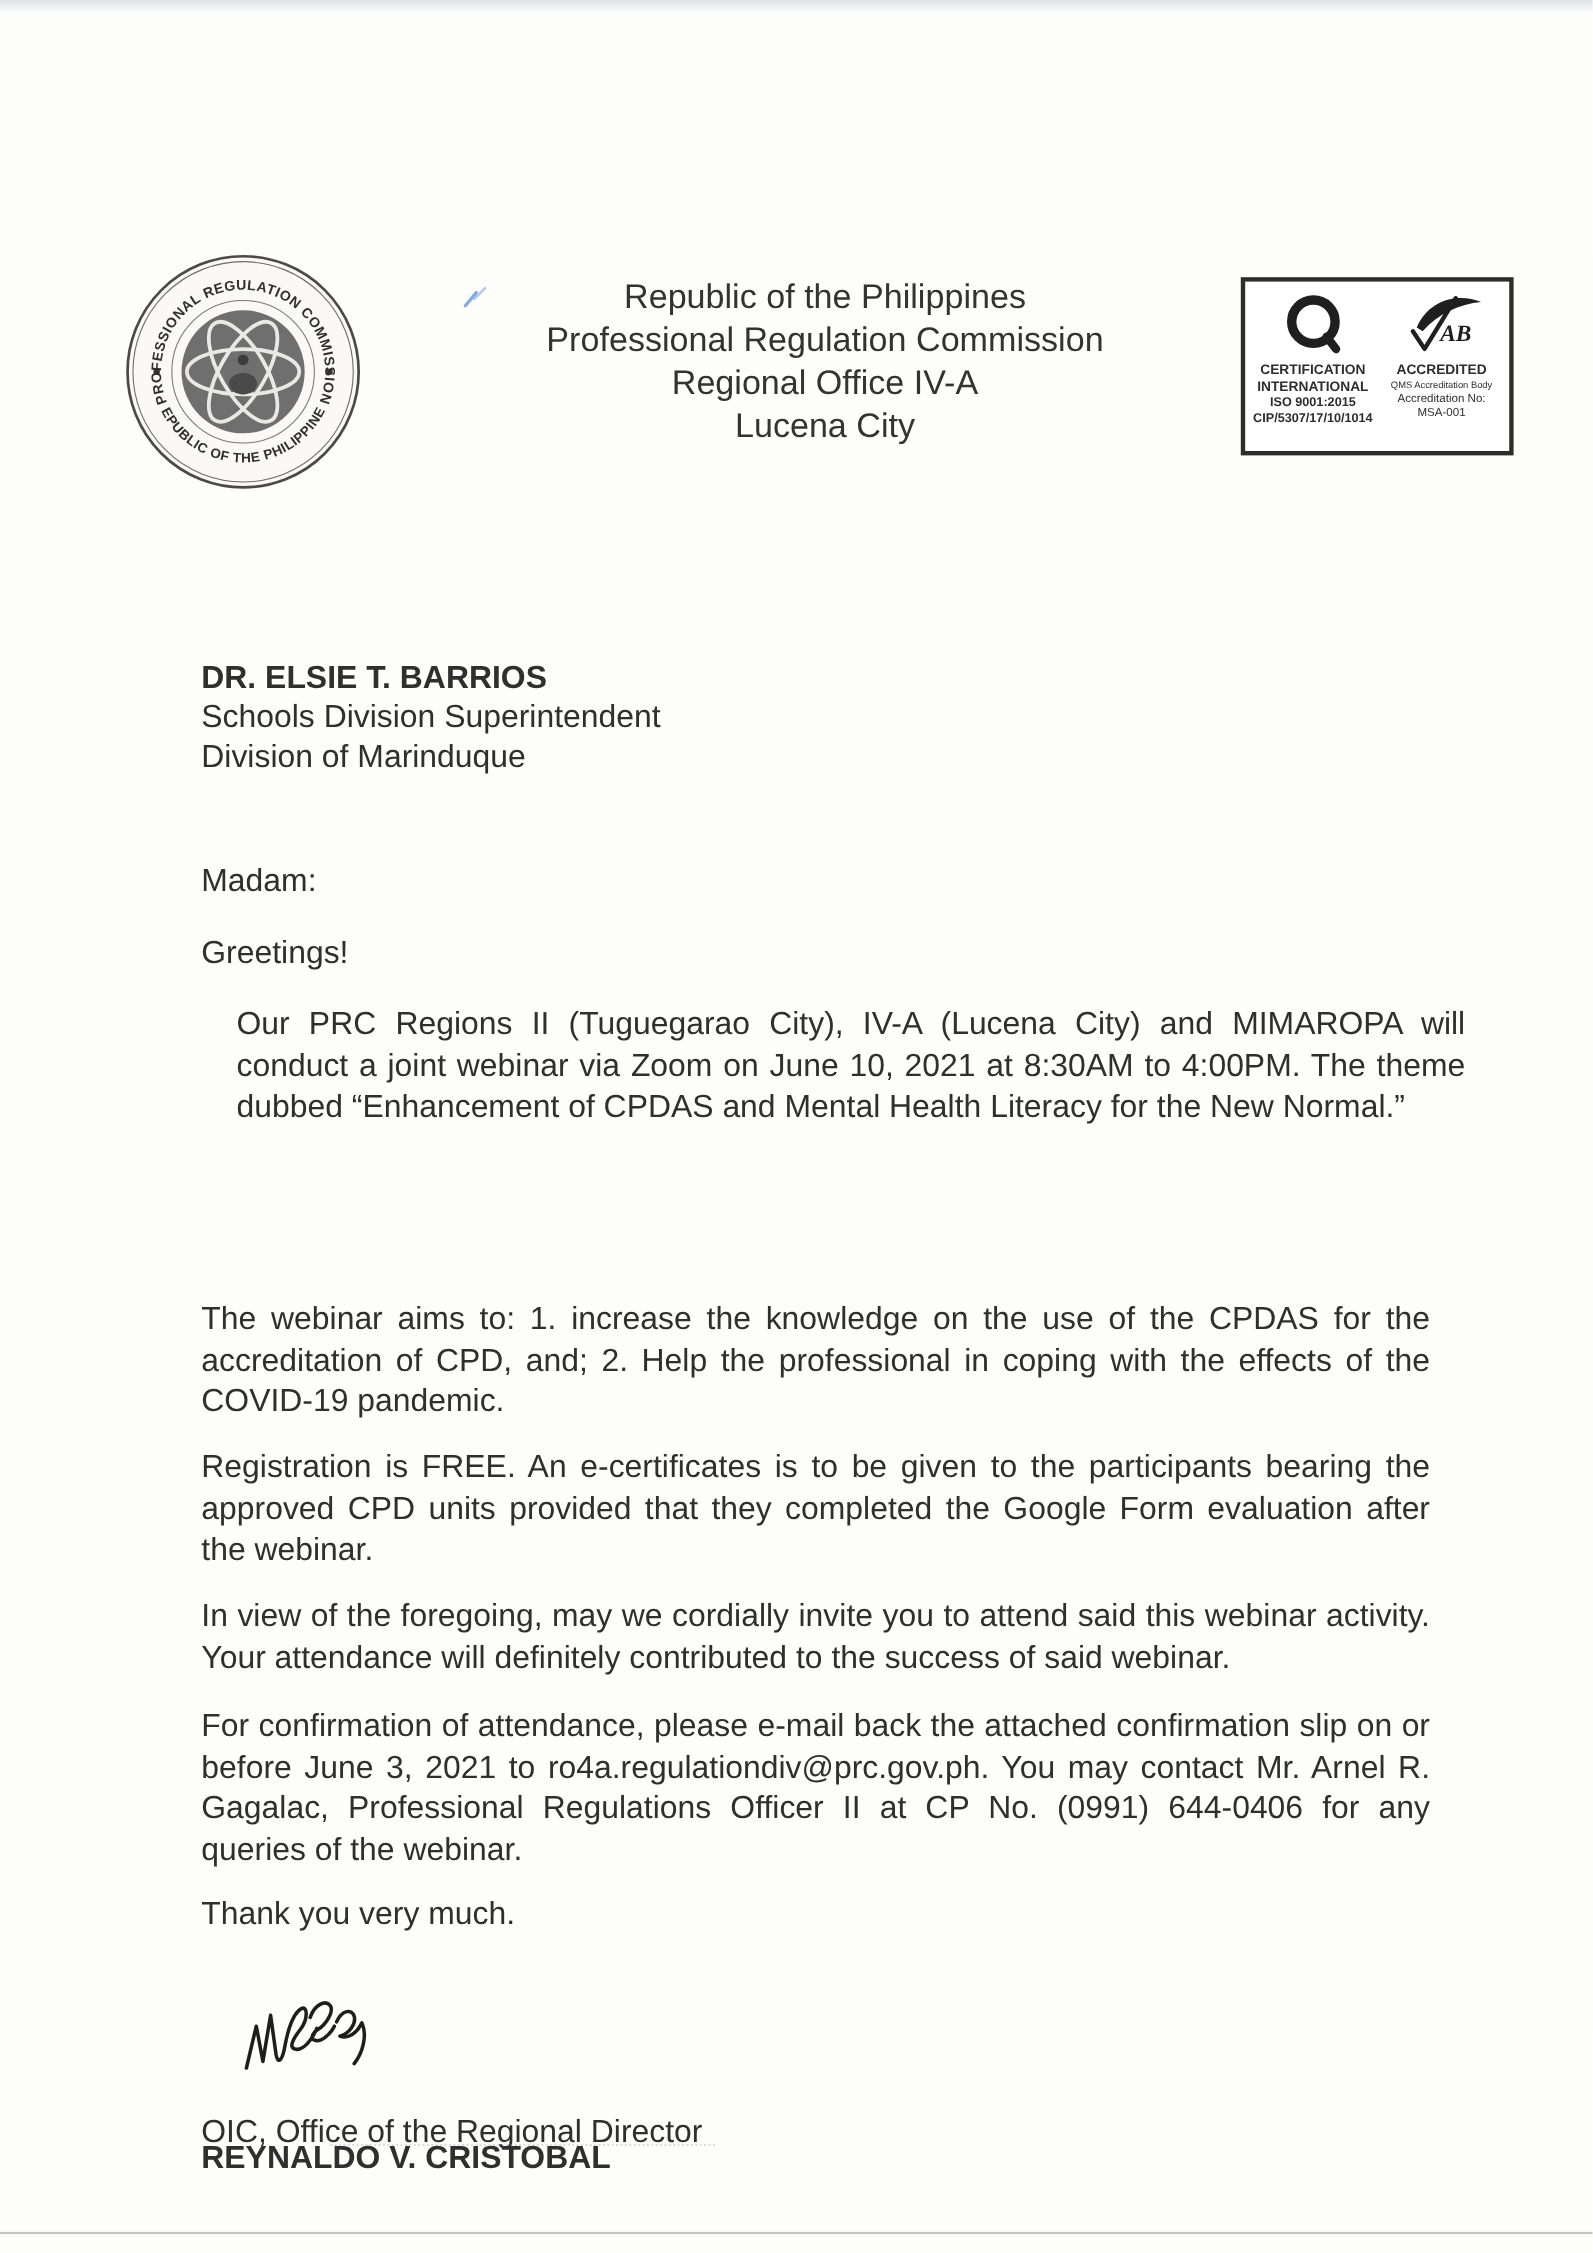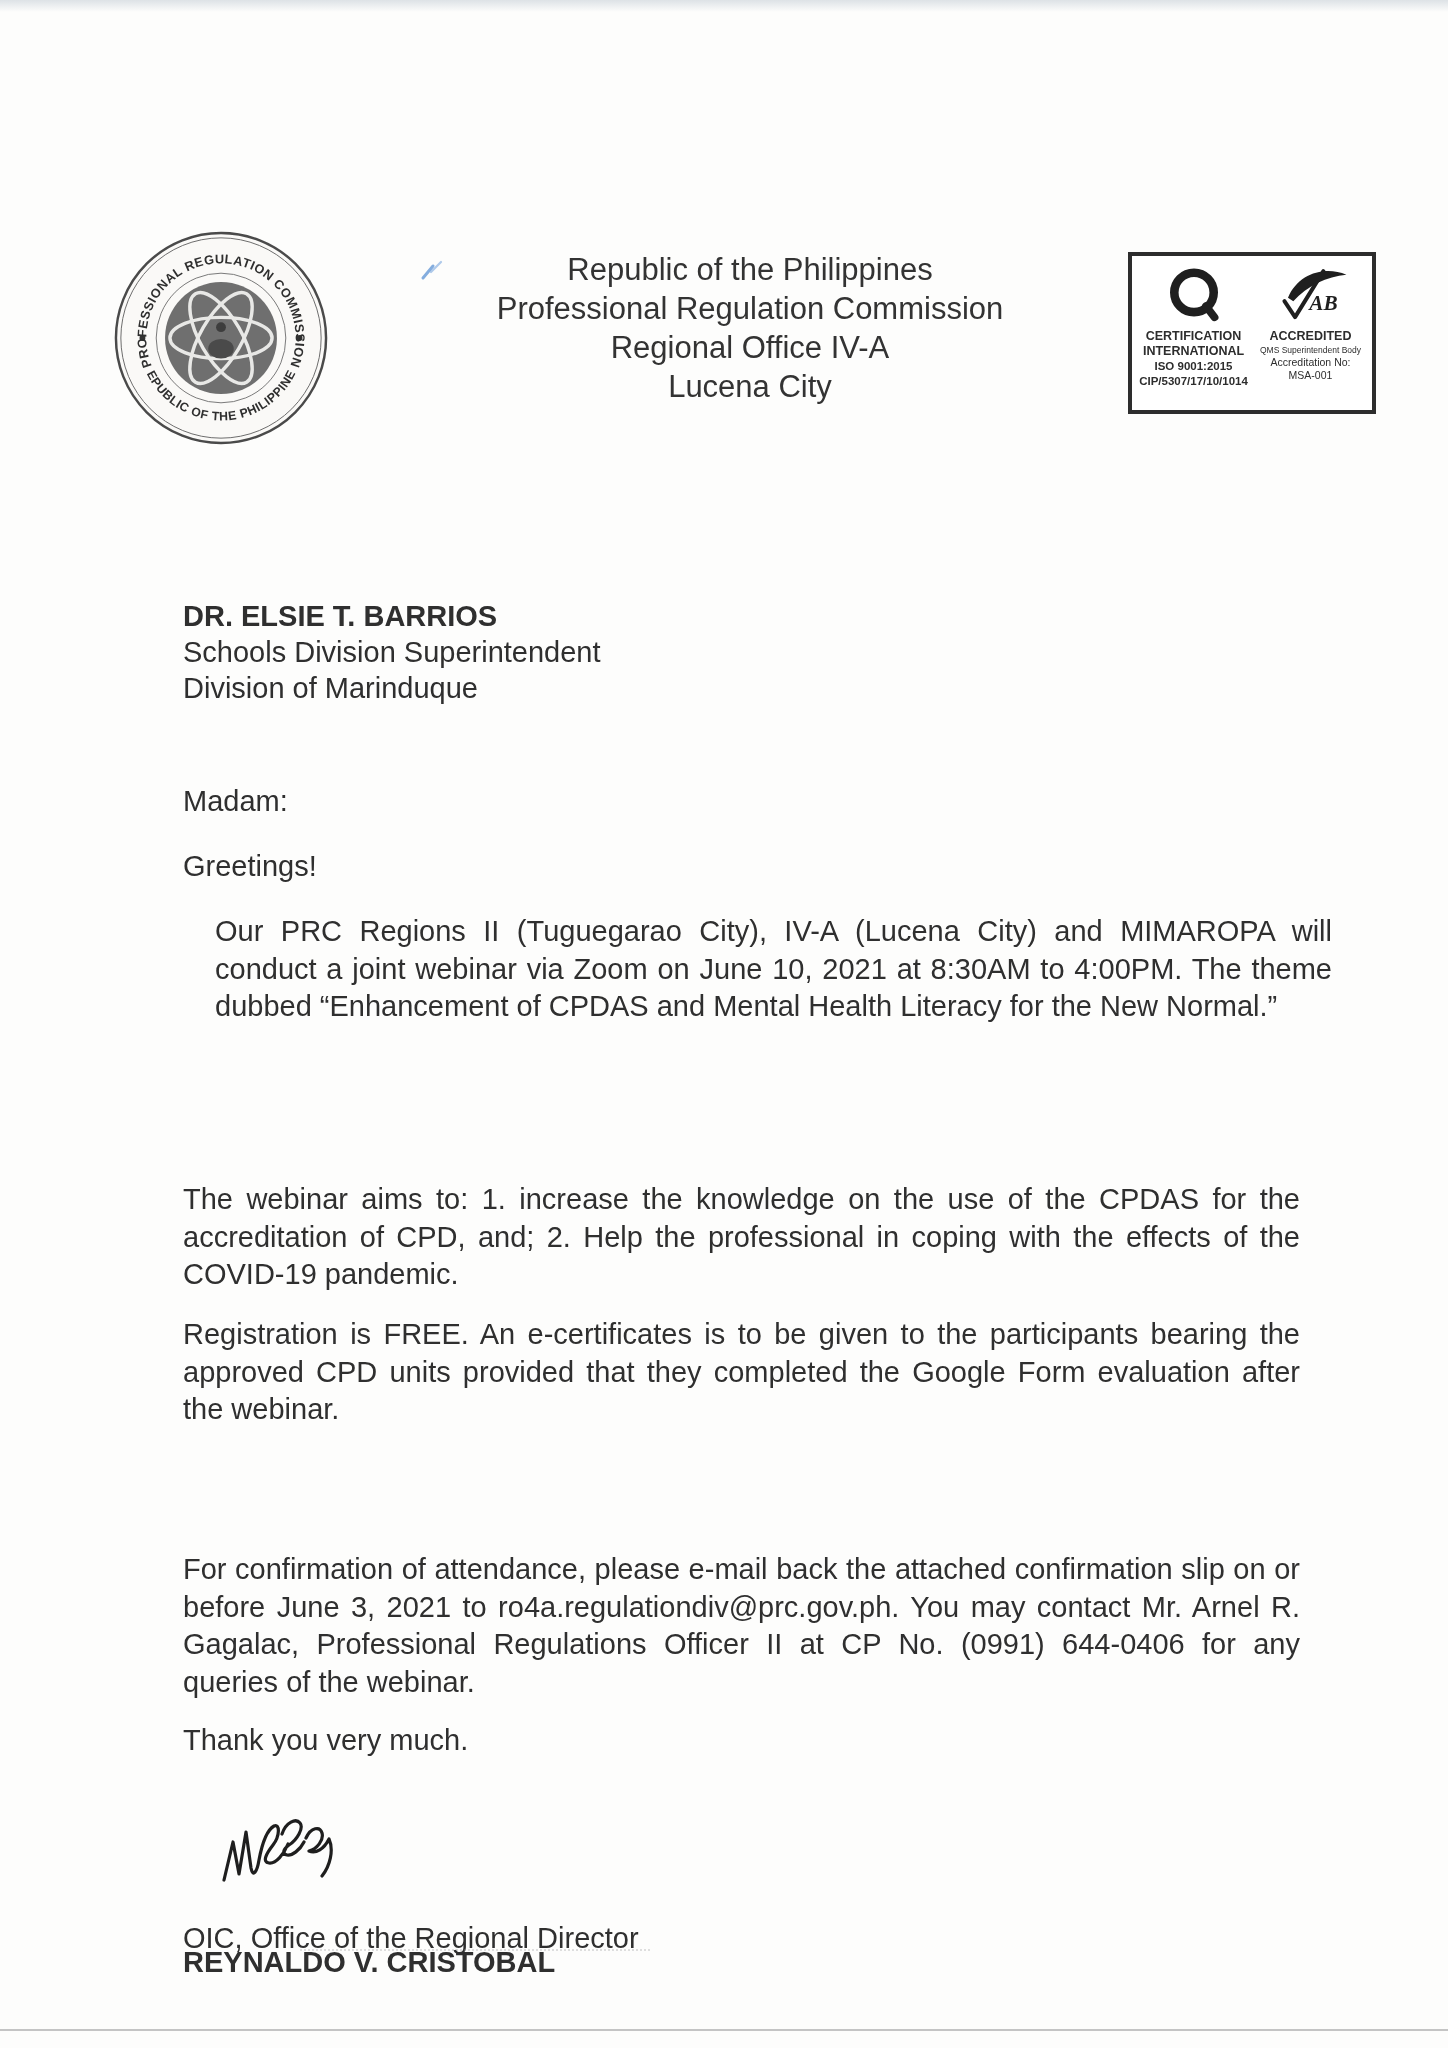--- a/index.html
+++ b/index.html
@@ -123,39 +123,40 @@
     </div>
     <div class="cert-col">
       <div class="cert-logo">
         <svg width="86" height="62" viewBox="0 0 96 70">
           <path d="M22 38 C 34 10, 64 2, 88 12 C 66 14, 44 24, 28 42 Z" fill="#1f1f1f"></path>
           <path d="M18 42 L30 60 L62 8" stroke="#1f1f1f" stroke-width="4.5" fill="none" stroke-linejoin="round" stroke-linecap="round"></path>
           <text x="46" y="52" font-size="24" font-weight="bold" font-style="italic" fill="#1f1f1f" font-family="Liberation Serif, serif">AB</text>
         </svg>
       </div>
       <div class="cert-line cl-b13">ACCREDITED</div>
-      <div class="cert-line cl-s9">QMS Superintendent Body</div>
+      <div class="cert-line cl-s9">QMS Accreditation Body</div>
       <div class="cert-line cl-s11">Accreditation No:</div>
       <div class="cert-line cl-s11">MSA-001</div>
     </div>
   </div>
 
 
   <div class="abs body-text recipient">
     <div class="bold">DR. ELSIE T. BARRIOS</div>
     <div>Schools Division Superintendent</div>
     <div>Division of Marinduque</div>
   </div>
 
   <div class="abs body-text salutation">Madam:</div>
   <div class="abs body-text greeting">Greetings!</div>
 
   <div class="abs body-text just p1">Our PRC Regions II (Tuguegarao City), IV-A (Lucena City) and MIMAROPA will conduct a joint webinar via Zoom on June 10, 2021 at 8:30AM to 4:00PM. The theme dubbed “Enhancement of CPDAS and Mental Health Literacy for the New Normal.”</div>
   <div class="abs body-text just p3">The webinar aims to: 1. increase the knowledge on the use of the CPDAS for the accreditation of CPD, and; 2. Help the professional in coping with the effects of the COVID-19 pandemic.</div>
   <div class="abs body-text just p4">Registration is FREE. An e-certificates is to be given to the participants bearing the approved CPD units provided that they completed the Google Form evaluation after the webinar.</div>
+  <div class="abs body-text just p5">In view of the foregoing, may we cordially invite you to attend said this webinar activity. Your attendance will definitely contributed to the success of said webinar.</div>
   <div class="abs body-text just p6">For confirmation of attendance, please e-mail back the attached confirmation slip on or before June 3, 2021 to ro4a.regulationdiv@prc.gov.ph. You may contact Mr. Arnel R. Gagalac, Professional Regulations Officer II at CP No. (0991) 644-0406 for any queries of the webinar.</div>
 
   <div class="abs body-text thanks">Thank you very much.</div>
 
   <svg class="signature" viewBox="0 0 175 80">
     <path d="M6 66 L15 28 L21 60 L28 18 L33 54
              C 35 64 39 58 41 46
              C 44 30 49 16 56 12
              C 62 9 62 22 55 31
              C 48 40 44 48 51 49

